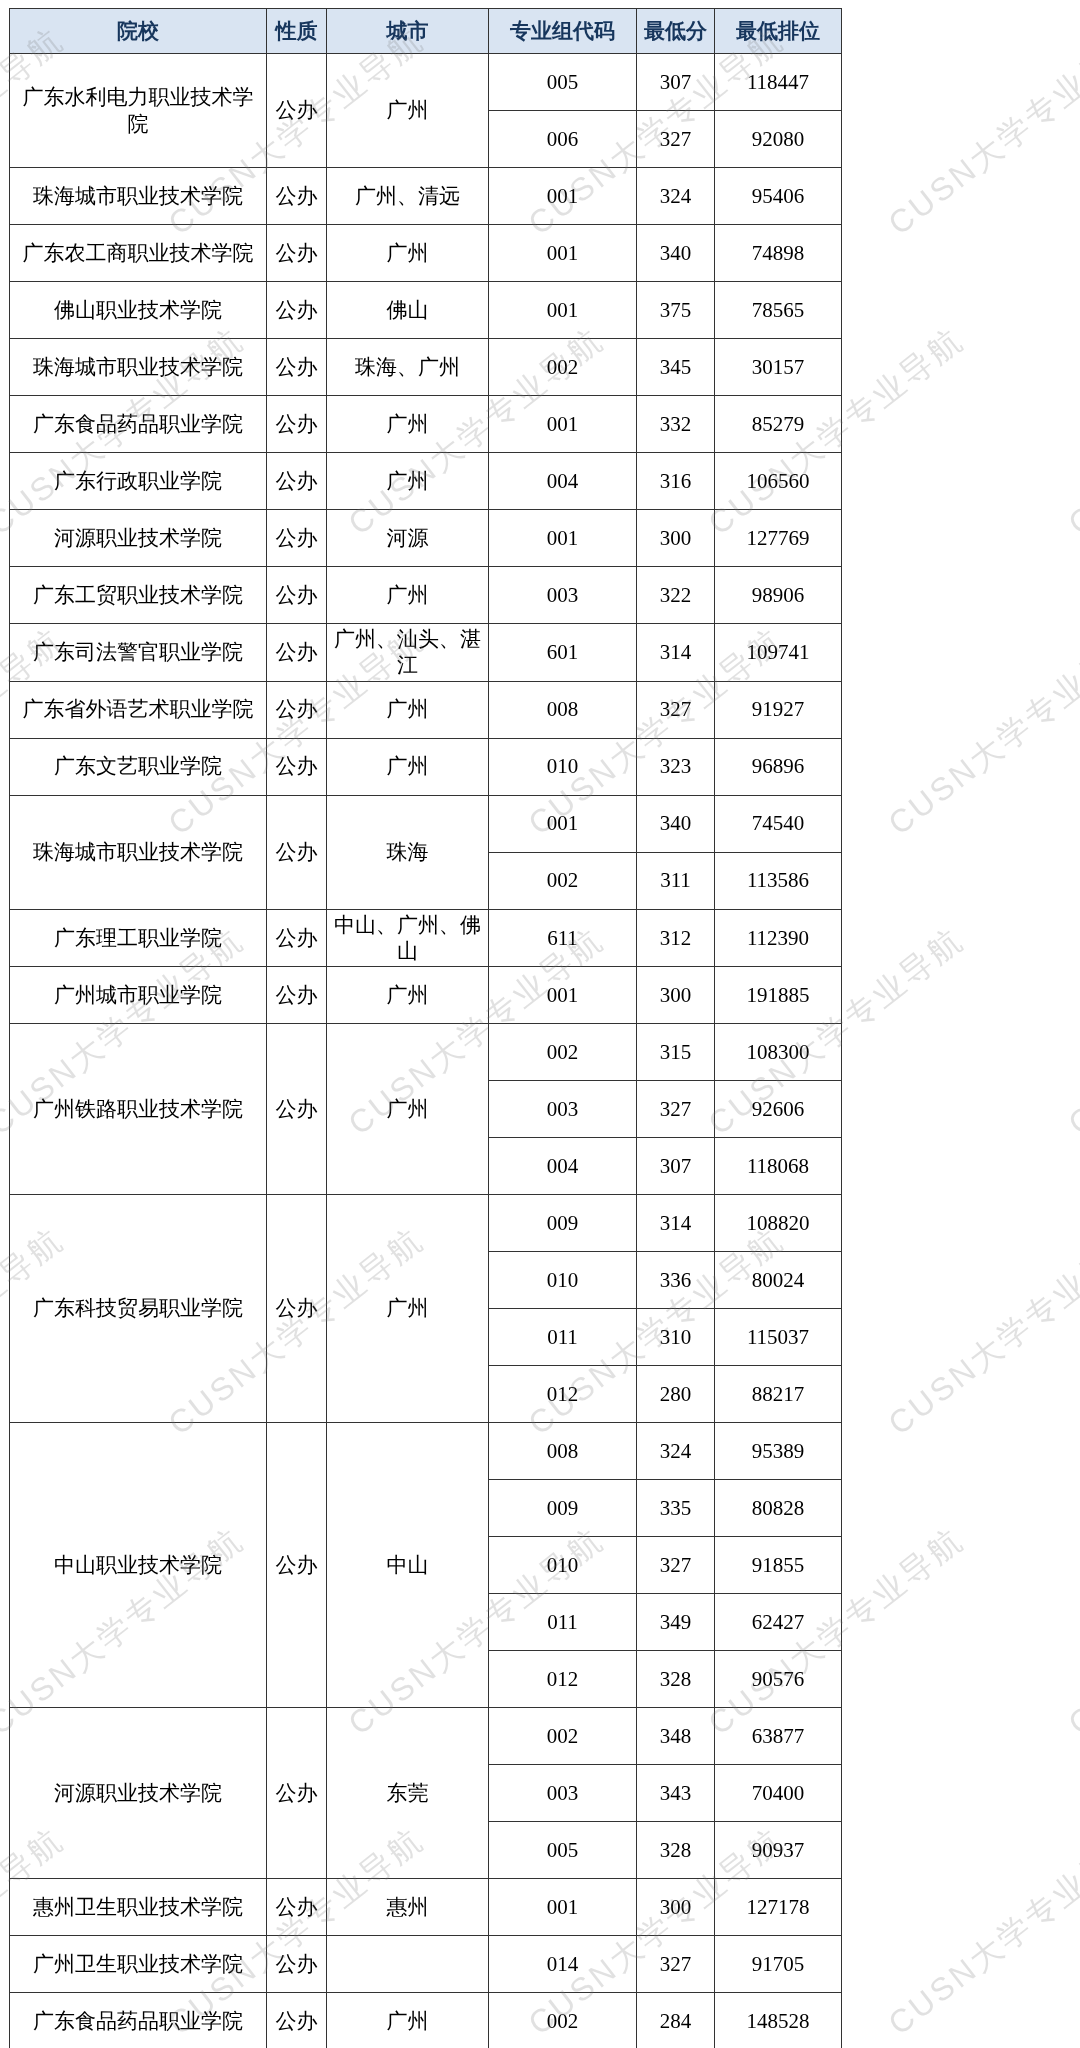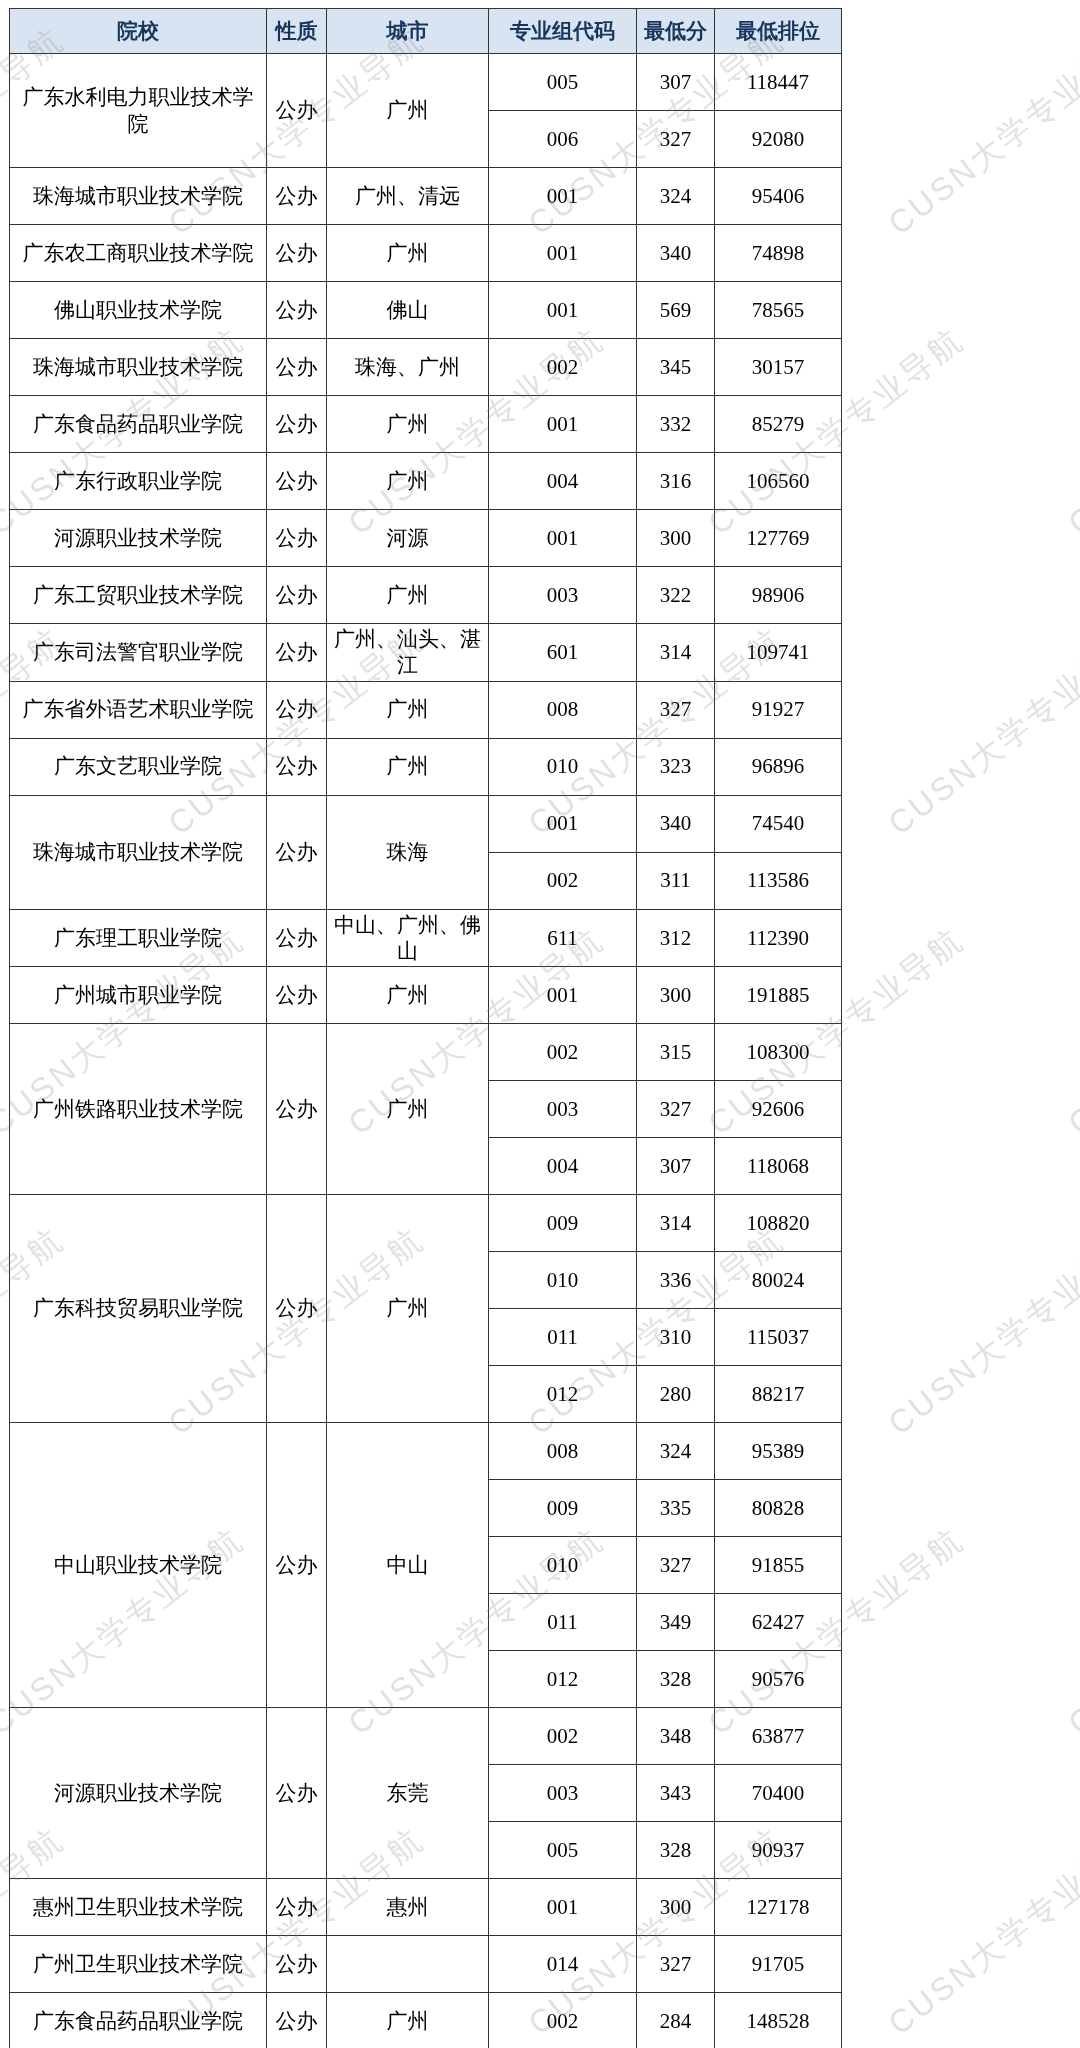--- a/index.html
+++ b/index.html
@@ -161,21 +161,21 @@
           <td rowspan="1">广州</td>
           <td>001</td>
           <td>340</td>
           <td>74898</td>
         </tr>
         <tr>
           <td rowspan="1" class="school">佛山职业技术学院</td>
           <td rowspan="1">公办</td>
           <td rowspan="1">佛山</td>
           <td>001</td>
-          <td>569</td>
+          <td>375</td>
           <td>78565</td>
         </tr>
         <tr>
           <td rowspan="1" class="school">珠海城市职业技术学院</td>
           <td rowspan="1">公办</td>
           <td rowspan="1">珠海、广州</td>
           <td>002</td>
           <td>345</td>
           <td>30157</td>
         </tr>

